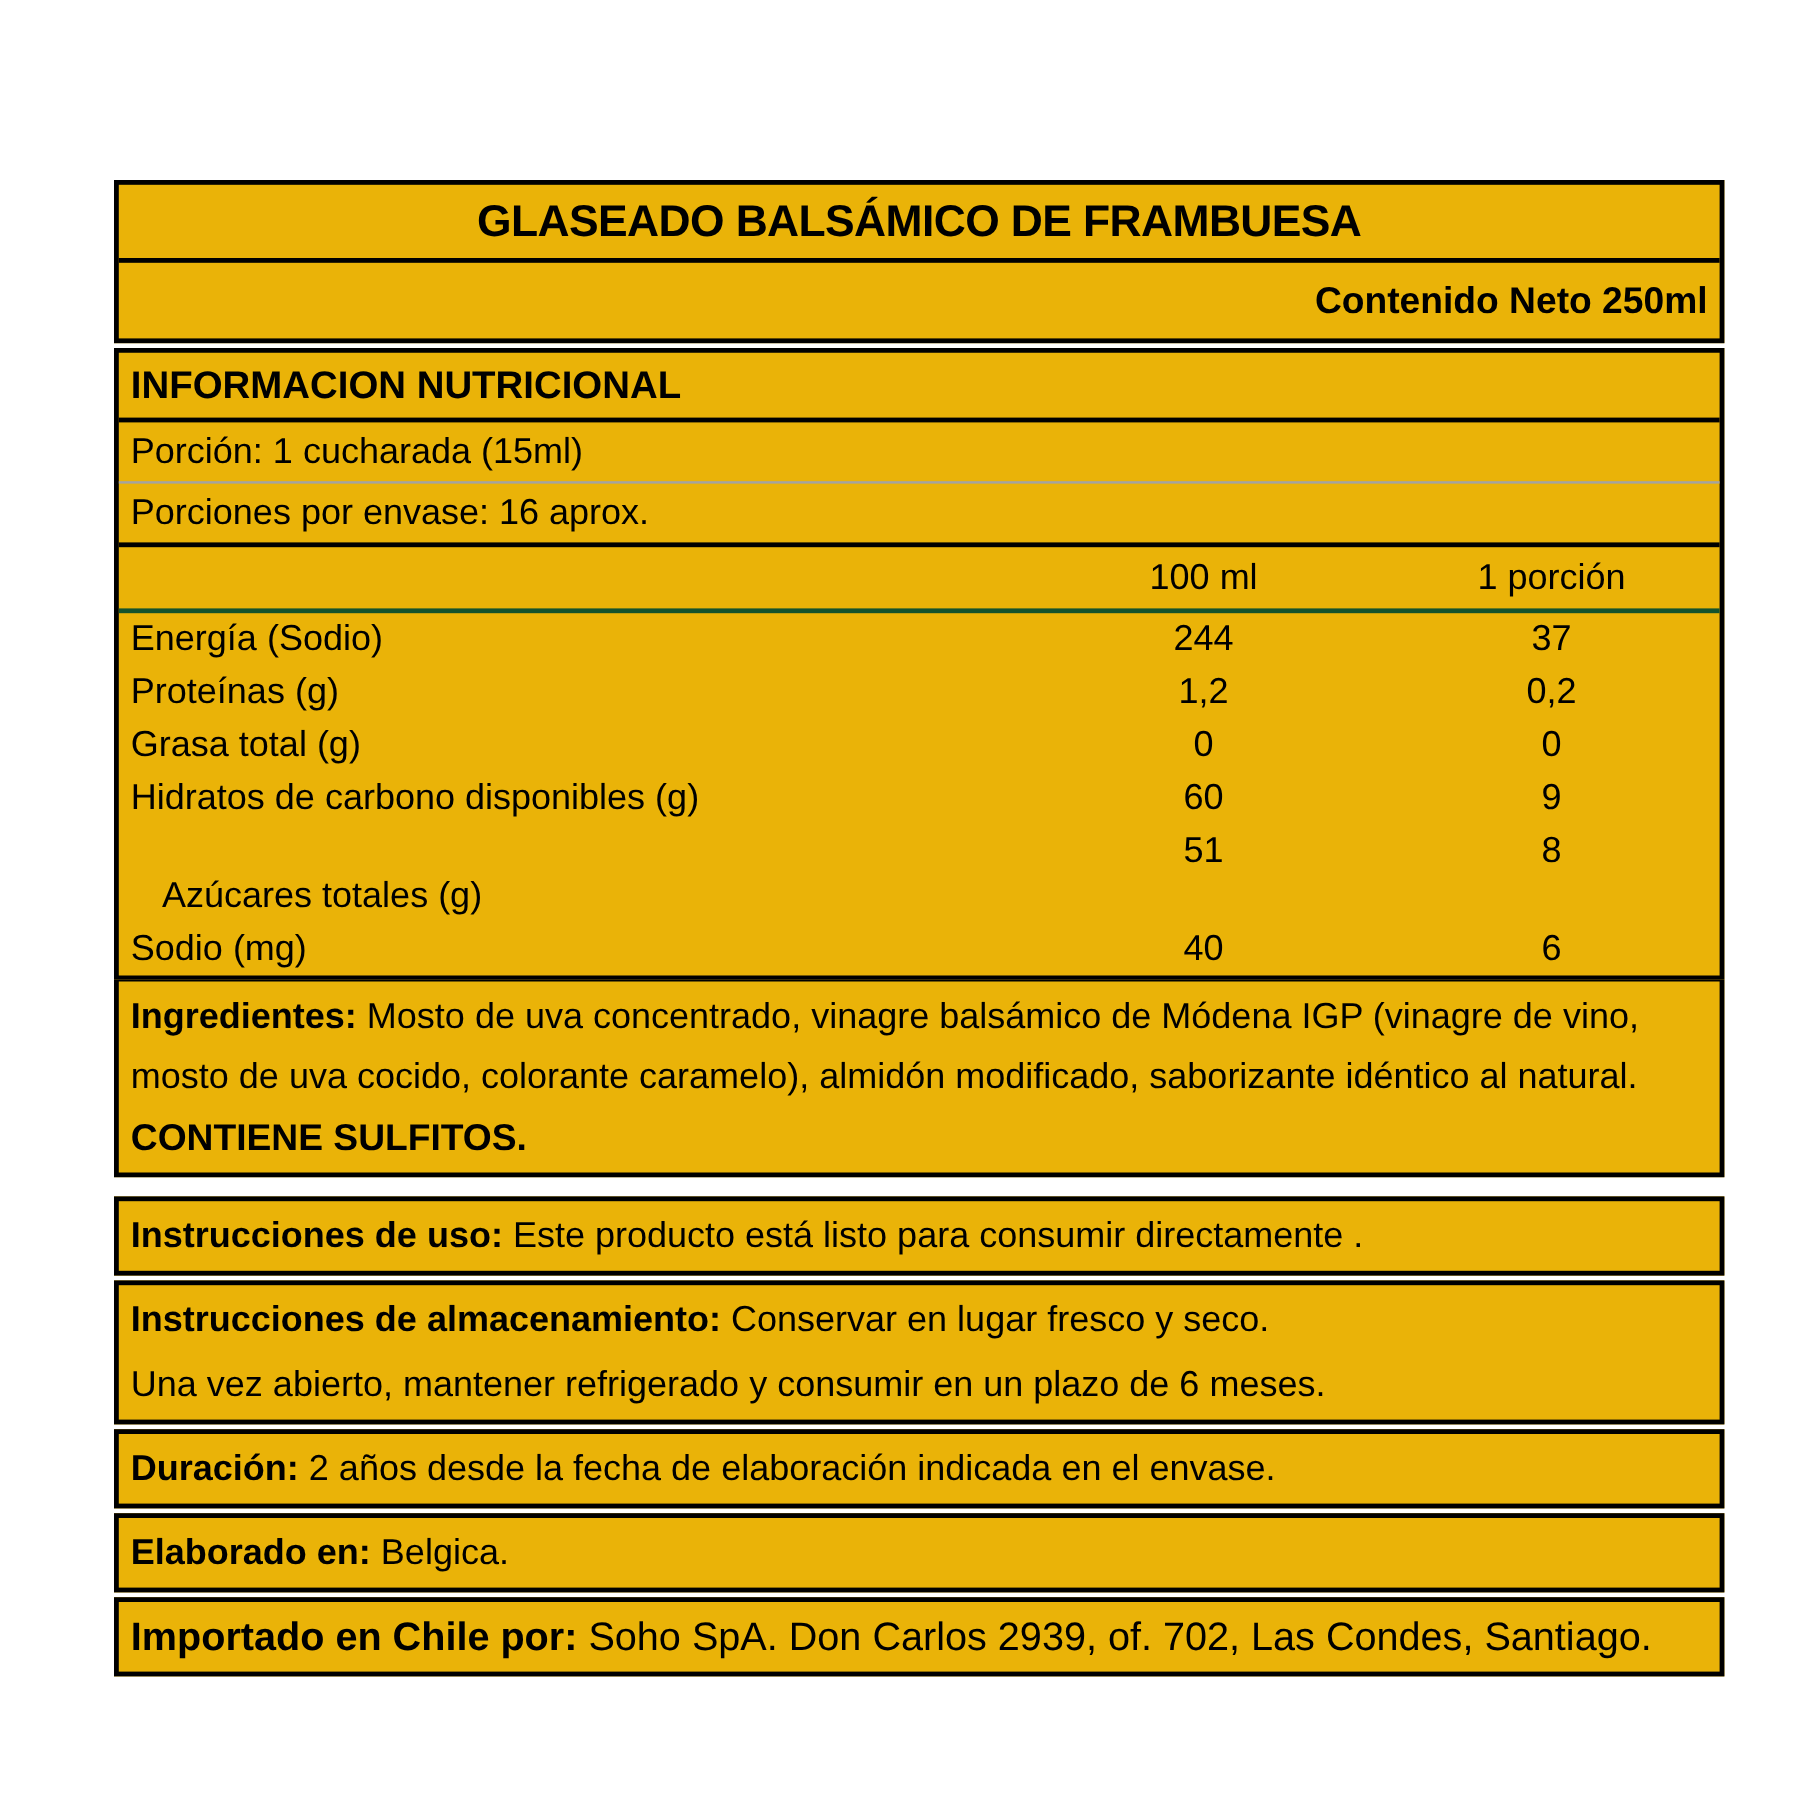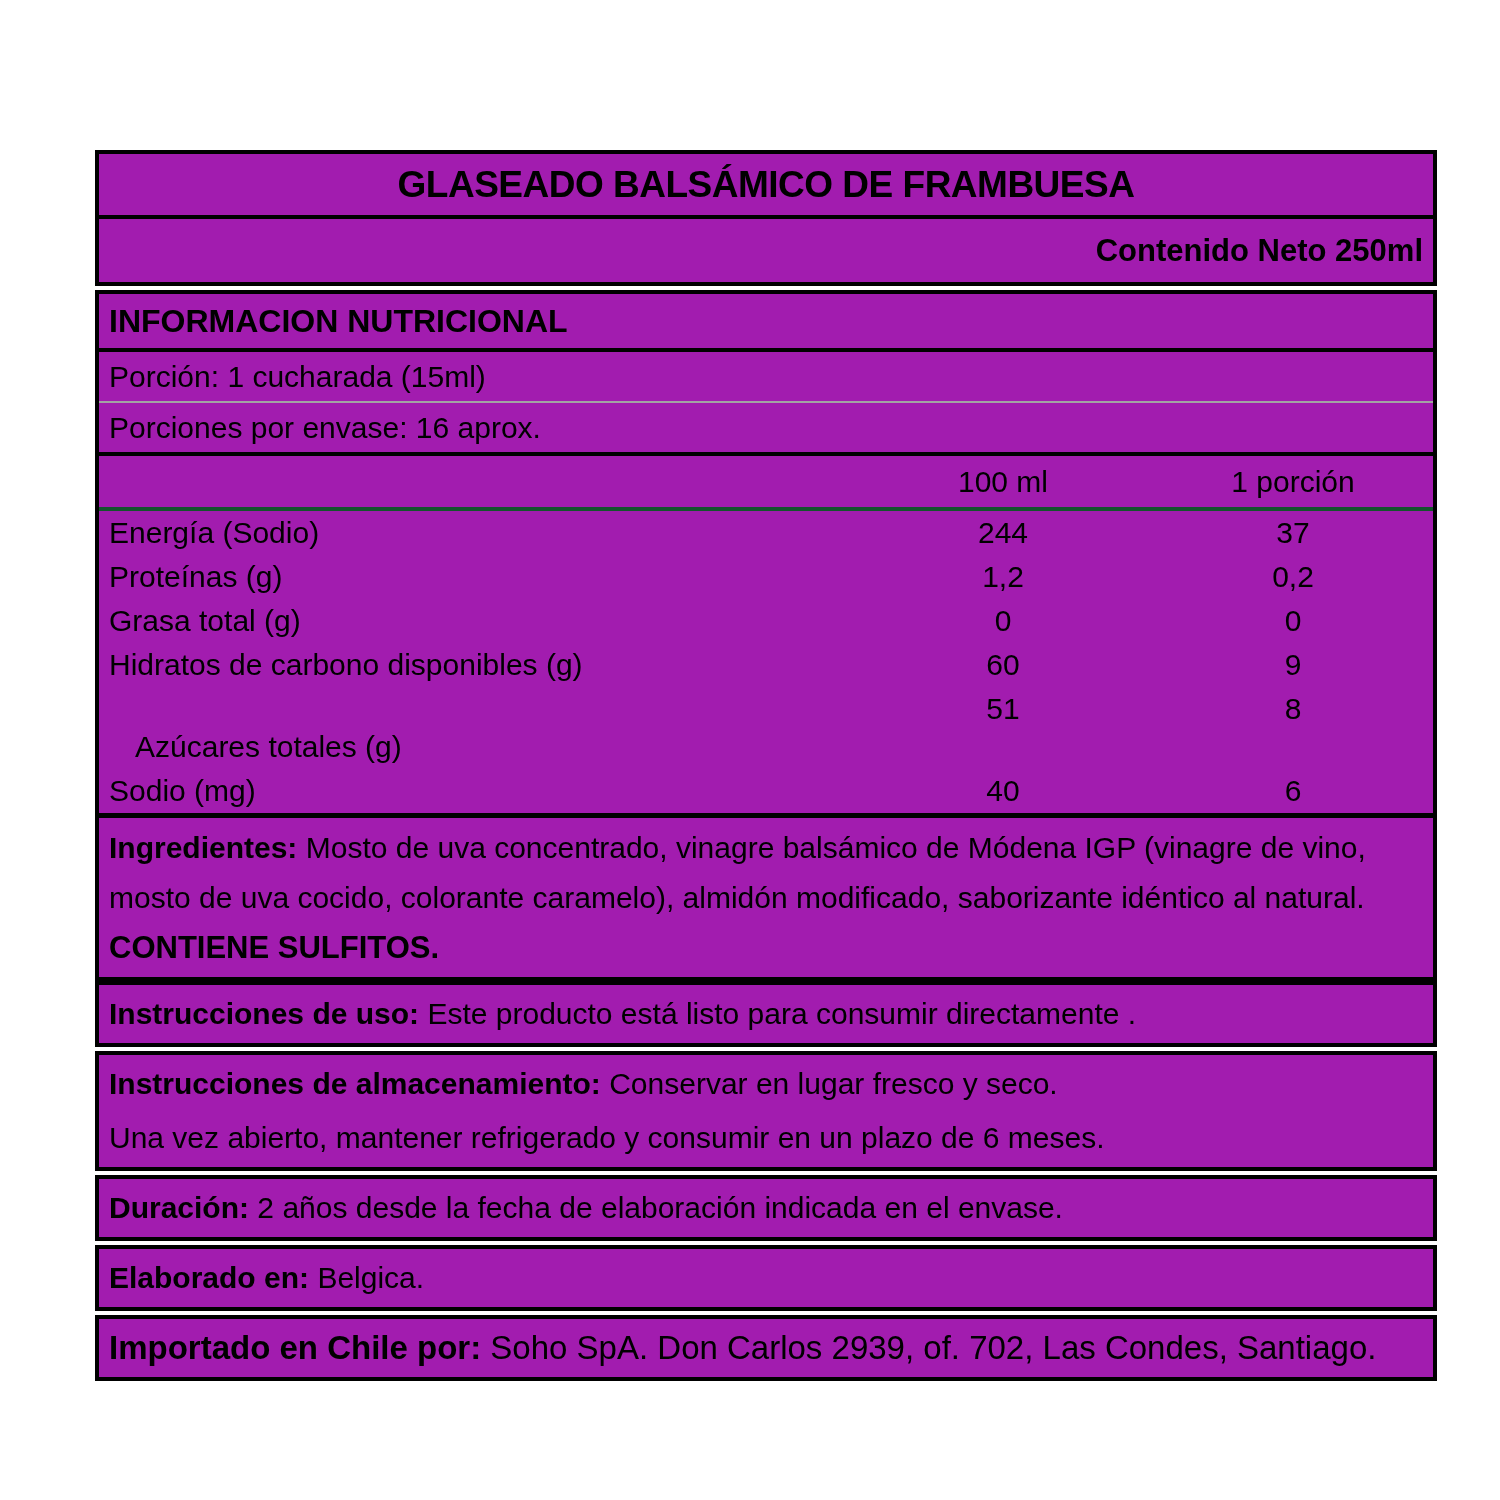--- a/index.html
+++ b/index.html
@@ -9,21 +9,21 @@
     font-family: "Liberation Sans", sans-serif;
     color: #000000;
   }
   .label-wrap {
     position: absolute;
     left: 95px; top: 150px;
     width: 1342px;
   }
   .box {
     border: 4px solid #000000;
-    background: #a21caf;
+    background: #eab308;
     margin-bottom: 4px;
     width: 100%;
   }
   .box.last { margin-bottom: 0; }
 
   
   .title-row {
     text-align: center;
     font-weight: 700;
     font-size: 37px;
@@ -64,21 +64,21 @@
     display: grid;
     grid-template-columns: 1fr 300px 280px;
     font-size: 30px;
     padding: 5px 0 5px 0;
   }
   .nutrient-row .n-label { padding-left: 10px; }
   .nutrient-row .n-label.indent { padding-left: 36px; margin-top: 38px; }
   .nutrient-row .n-val { text-align: center; }
 
   
-  .ingredients-box { border-top-width: 2px; margin-bottom: 0; }
+  .ingredients-box { border-top-width: 2px; margin-bottom: 16px; }
   .ing-text {
     font-size: 30px;
     line-height: 50px;
     padding: 5px 10px 0 10px;
   }
   .allergen-line {
     font-weight: 700;
     font-size: 31px;
     line-height: 50px;
     padding: 0 10px 4px 10px;

